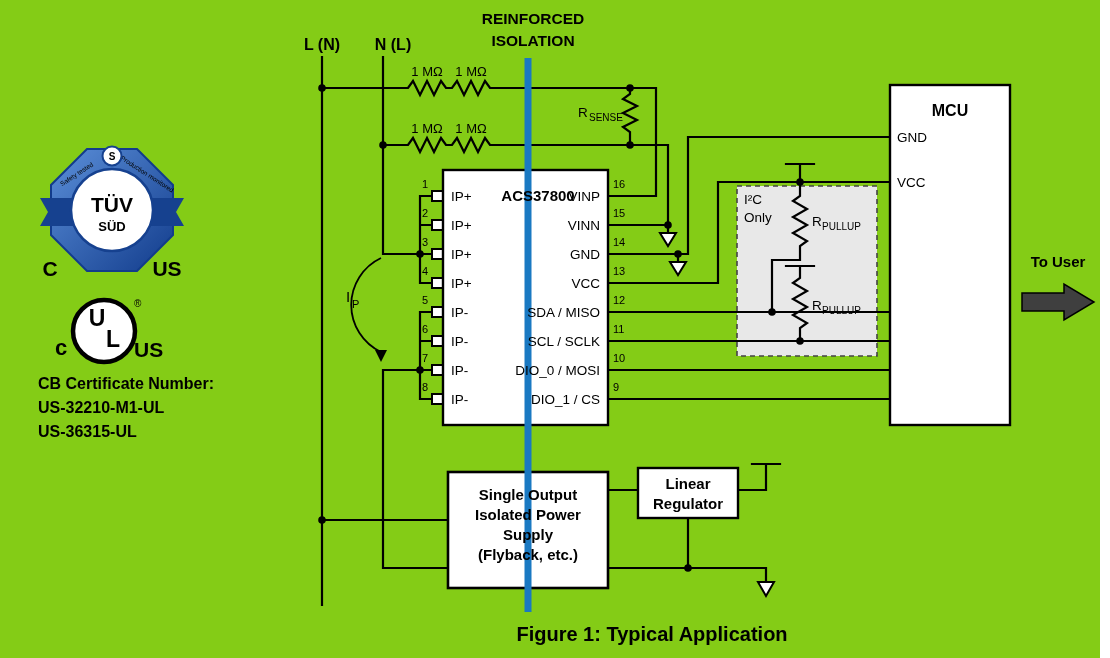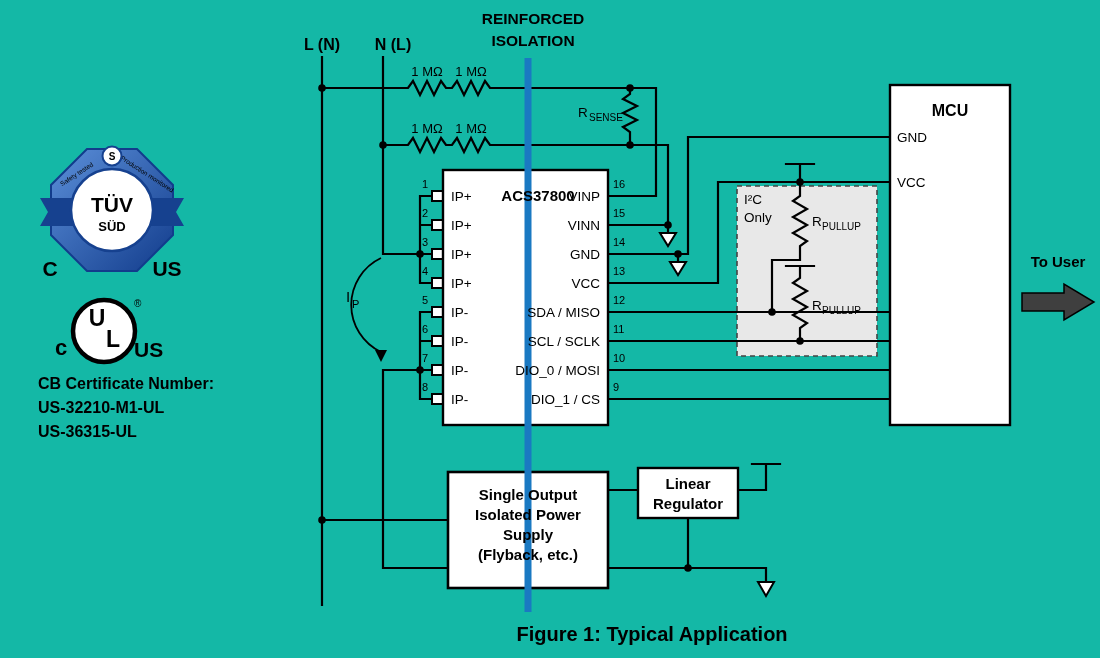--- a/index.html
+++ b/index.html
@@ -1,16 +1,16 @@
 <!DOCTYPE html>
 <html><head>
 <meta charset="utf-8">
 <style>
   html,body{margin:0;padding:0;background:#fff}
-  .stage{position:relative;width:1100px;height:658px;background:#14b8a6;font-family:"Liberation Sans",sans-serif;overflow:hidden}
+  .stage{position:relative;width:1100px;height:658px;background:#84cc16;font-family:"Liberation Sans",sans-serif;overflow:hidden}
   svg text{font-family:"Liberation Sans",sans-serif;fill:#000}
   .wire{fill:none;stroke:#000;stroke-width:2.2;stroke-linecap:square;stroke-linejoin:miter}
   .thin{fill:none;stroke:#000;stroke-width:1.8}
   .boxw{fill:#fff;stroke:#000;stroke-width:2.4}
   .gnd{fill:#fff;stroke:#000;stroke-width:2}
   .dot{fill:#000;stroke:none}
   .lbl{font-size:13.5px}
   .num{font-size:11px}
   .sub{font-size:10px}
   .b{font-weight:bold}

